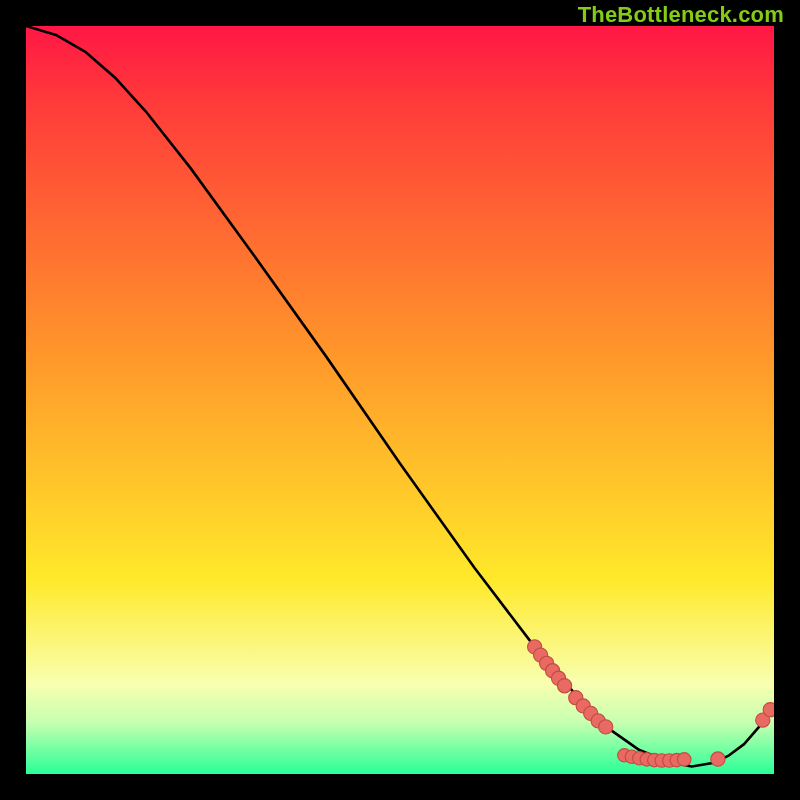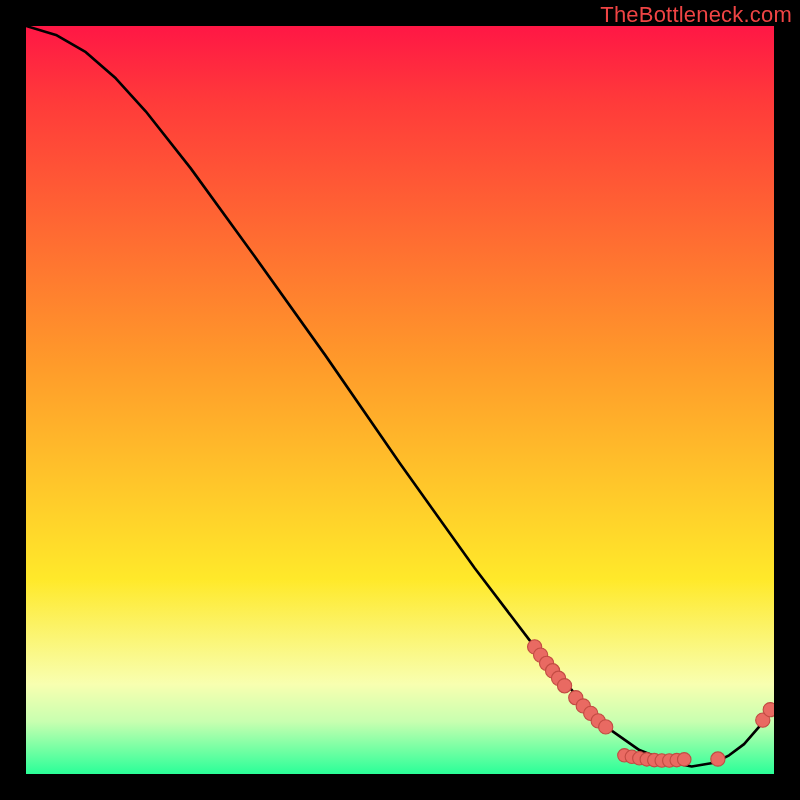--- a/index.html
+++ b/index.html
@@ -13,24 +13,24 @@
   }
   .outer {
     position: relative;
     width: 800px;
     height: 800px;
     background: #000;
   }
   .watermark {
     position: absolute;
     top: 2px;
-    right: 8px;
-    color: #ef4444;
+    right: 16px;
+    color: #84cc16;
     font-size: 22px;
-    font-weight: 400;
+    font-weight: 700;
     letter-spacing: 0.2px;
     z-index: 3;
   }
   .plot {
     position: absolute;
     left: 26px;
     top: 26px;
     width: 748px;
     height: 748px;
     overflow: hidden;

